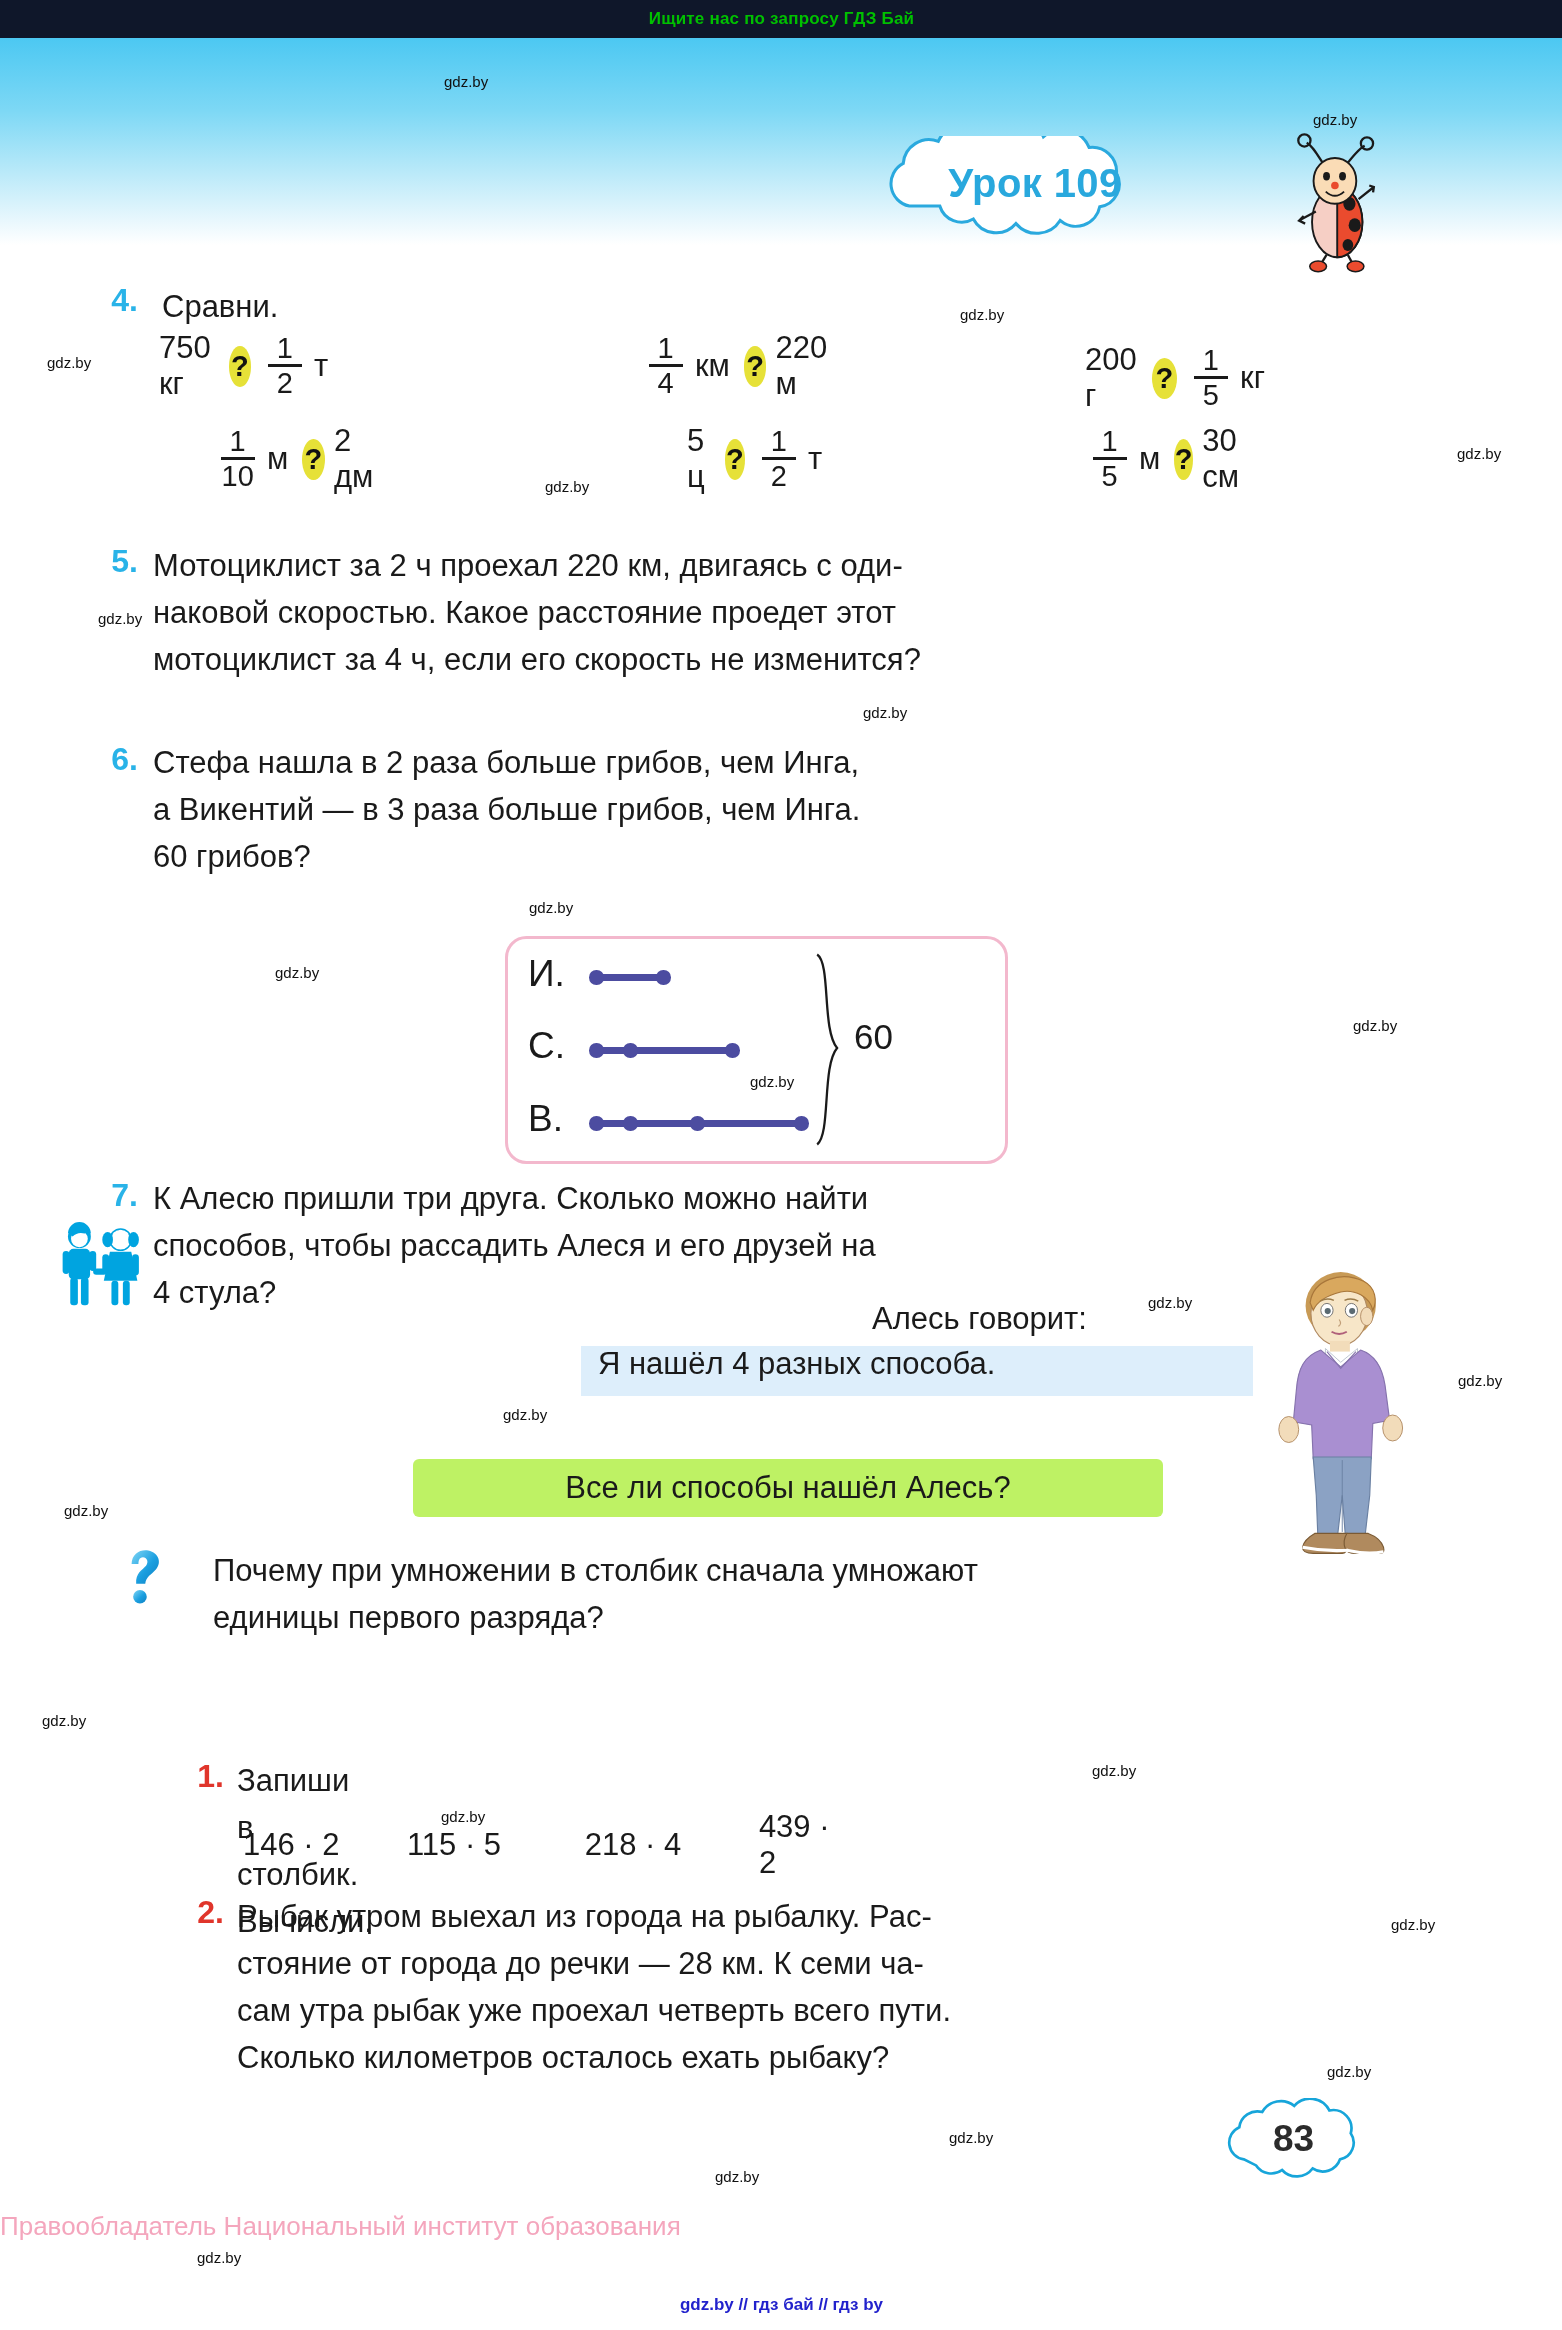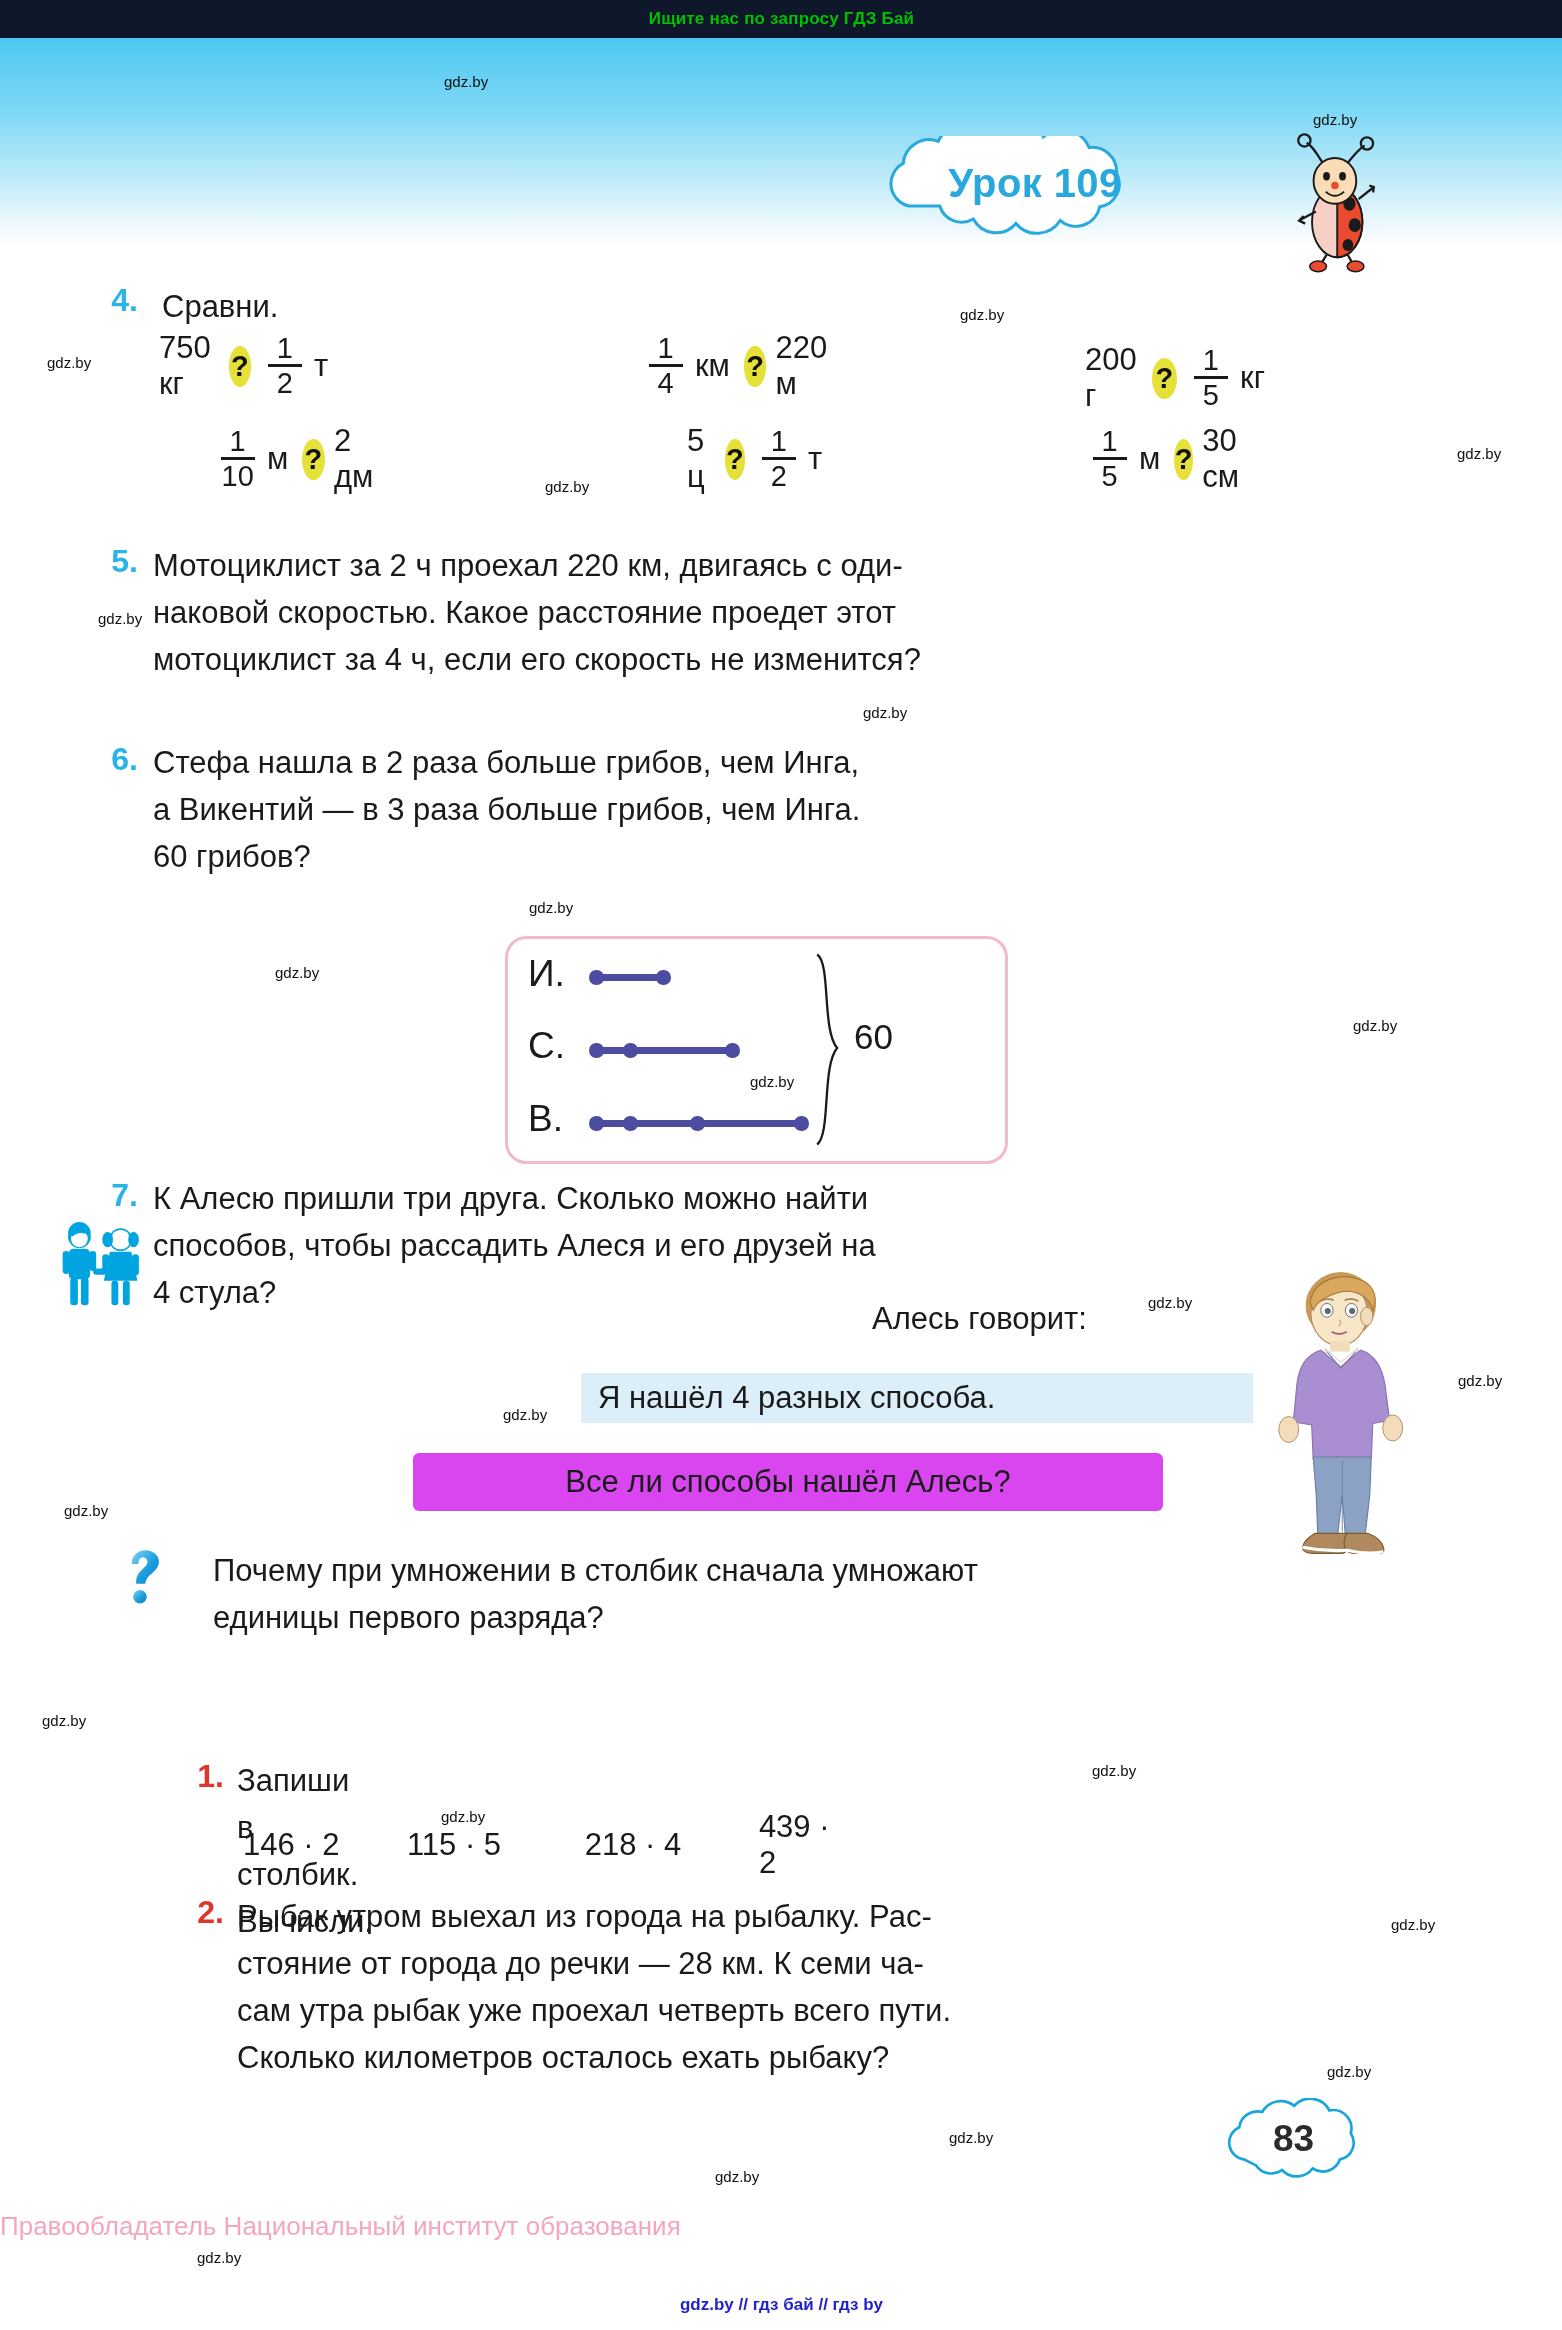--- a/index.html
+++ b/index.html
@@ -87,26 +87,26 @@
 
   
   .kids-icon{position:absolute;left:55px;top:1221px;width:90px;height:96px;z-index:6;}
 
   
   .boy{position:absolute;left:1255px;top:1266px;width:176px;height:298px;z-index:6;}
 
   
   .say-label{position:absolute;font-size:31px;color:#1a1a1a;}
   .box-blue{
-    position:absolute;background:#ddeefb;display:flex;align-items:center;
-    padding:0 17px;box-sizing:border-box;font-size:31px;color:#1a1a1a;margin-top:27px;
+    position:absolute;background:#ddeefb;display:flex;align-items:flex-start;
+    padding:0 17px;box-sizing:border-box;font-size:31px;color:#1a1a1a;
   }
   .box-pink{
-    position:absolute;background:#d946ef;border-radius:6.1px;display:flex;
-    align-items:center;justify-content:center;font-size:31px;color:#1a1a1a;
+    position:absolute;background:#bef264;border-radius:6.1px;display:flex;
+    align-items:center;justify-content:center;font-size:31px;color:#1a1a1a;margin-top:6px;
   }
 
   
   .q-icon{position:absolute;left:121px;top:1547px;width:47px;height:60px;z-index:6;}
 
   
   .hw-frame{position:absolute;left:115px;top:1669px;width:918px;height:474px;z-index:4;}
 
   
   .page-cloud{position:absolute;left:1221px;top:2098px;width:145px;height:86px;z-index:10;}

